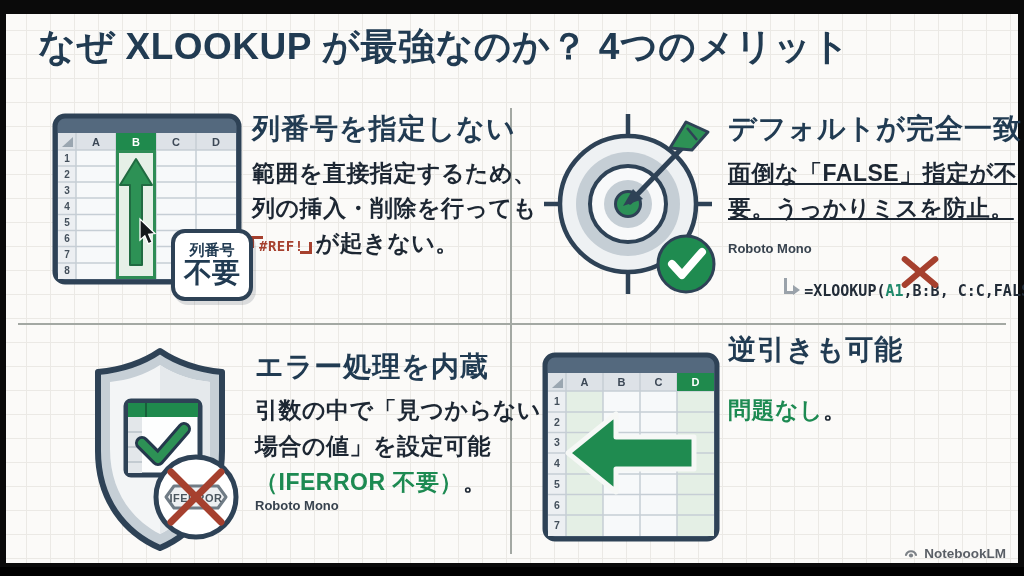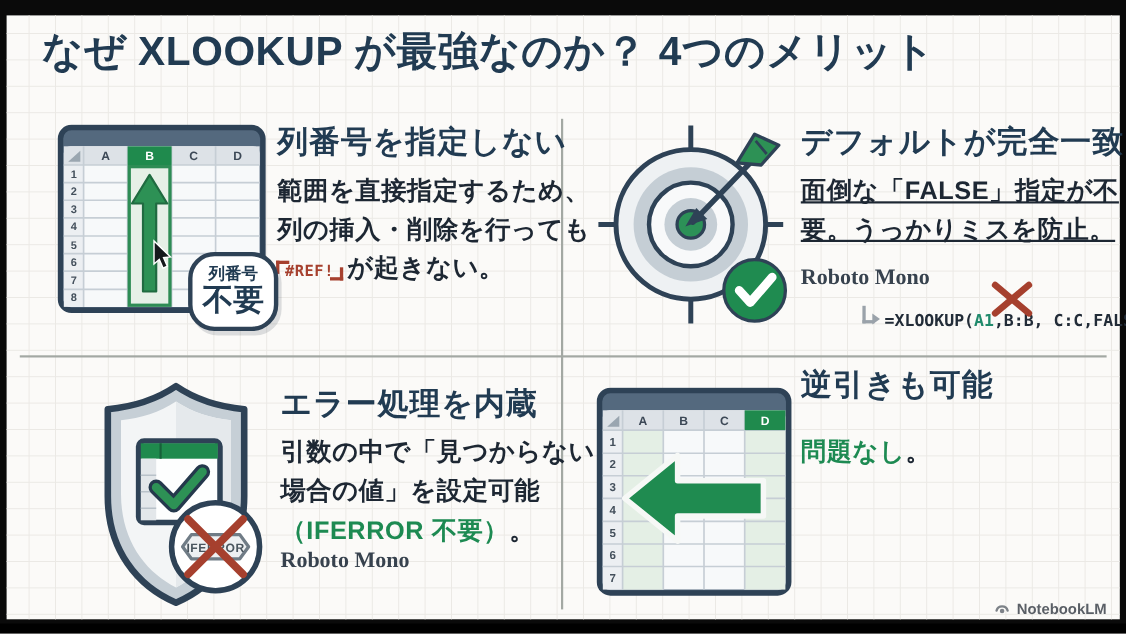--- a/index.html
+++ b/index.html
@@ -11,31 +11,31 @@
                           linear-gradient(90deg,#ebe9e5 1px,transparent 1px);
          background-size:24px 24px;background-position:-4px -8px;}
   .abs{position:absolute;}
   .title{left:32px;top:8px;font-size:37px;font-weight:800;color:#213b52;letter-spacing:.5px;}
   .divider-v{left:504px;top:94px;width:2px;height:446px;background:#a3a8a3;}
   .divider-h{left:12px;top:309px;width:988px;height:2px;background:#a3a8a3;}
   .q-heading{font-size:28px;font-weight:800;color:#213b52;letter-spacing:1px;white-space:nowrap;}
   .q-body{font-size:23px;font-weight:700;color:#1d2733;line-height:35px;letter-spacing:.5px;white-space:nowrap;}
   .green{color:#1d8a52;}
   .teal{color:#208a6c;}
-  .code-label{font-family:Liberation Serif, serif;font-size:20px;font-weight:700;color:#37424e;white-space:nowrap;}
+  .code-label{font-family:Liberation Sans, sans-serif;font-size:13px;font-weight:700;color:#37424e;white-space:nowrap;}
   .code-line{font-family:"DejaVu Sans Mono","Liberation Mono",monospace;font-weight:700;color:#222c38;white-space:pre;position:relative;}
   .code-15{font-size:15px;}
   .ref-wrap{position:relative;color:#a6402e;font-family:"DejaVu Sans Mono","Liberation Mono",monospace;
             font-weight:800;font-size:14px;padding:0 7px;margin-right:5px;}
   .ref-wrap::before{content:"";position:absolute;left:-1px;top:-2px;width:9px;height:9px;
             border-top:3.5px solid #a6402e;border-left:3.5px solid #a6402e;}
   .ref-wrap::after{content:"";position:absolute;right:-1px;bottom:0px;width:9px;height:9px;
             border-bottom:3.5px solid #a6402e;border-right:3.5px solid #a6402e;}
   .badge{left:165px;top:215px;width:74px;height:64px;background:#fff;border:4px solid #2e4256;
-         border-radius:24px;box-shadow:3px 4px 0 rgba(40,55,70,.15);
+         border-radius:14px;box-shadow:3px 4px 0 rgba(40,55,70,.15);
          display:flex;flex-direction:column;align-items:center;justify-content:center;z-index:3;}
   .badge .t1{font-size:15px;font-weight:800;color:#213b52;line-height:1.15;}
   .badge .t2{font-size:28px;font-weight:800;color:#213b52;line-height:1.1;}
   .ret-arrow{position:relative;display:inline-block;width:22px;height:16px;vertical-align:-2px;}
   .ret-arrow::before{content:"";position:absolute;left:2px;top:-4px;width:8px;height:13px;
          border-left:3.5px solid #9aa2aa;border-bottom:3.5px solid #9aa2aa;}
   .ret-arrow::after{content:"";position:absolute;left:11px;top:3px;border:5px solid transparent;
          border-left:7px solid #9aa2aa;}
   .x-cross{position:absolute;left:172px;top:-12px;width:40px;height:40px;z-index:2;pointer-events:none;}
   .x-cross::before,.x-cross::after{content:"";position:absolute;left:-3px;top:17px;width:46px;height:6px;

